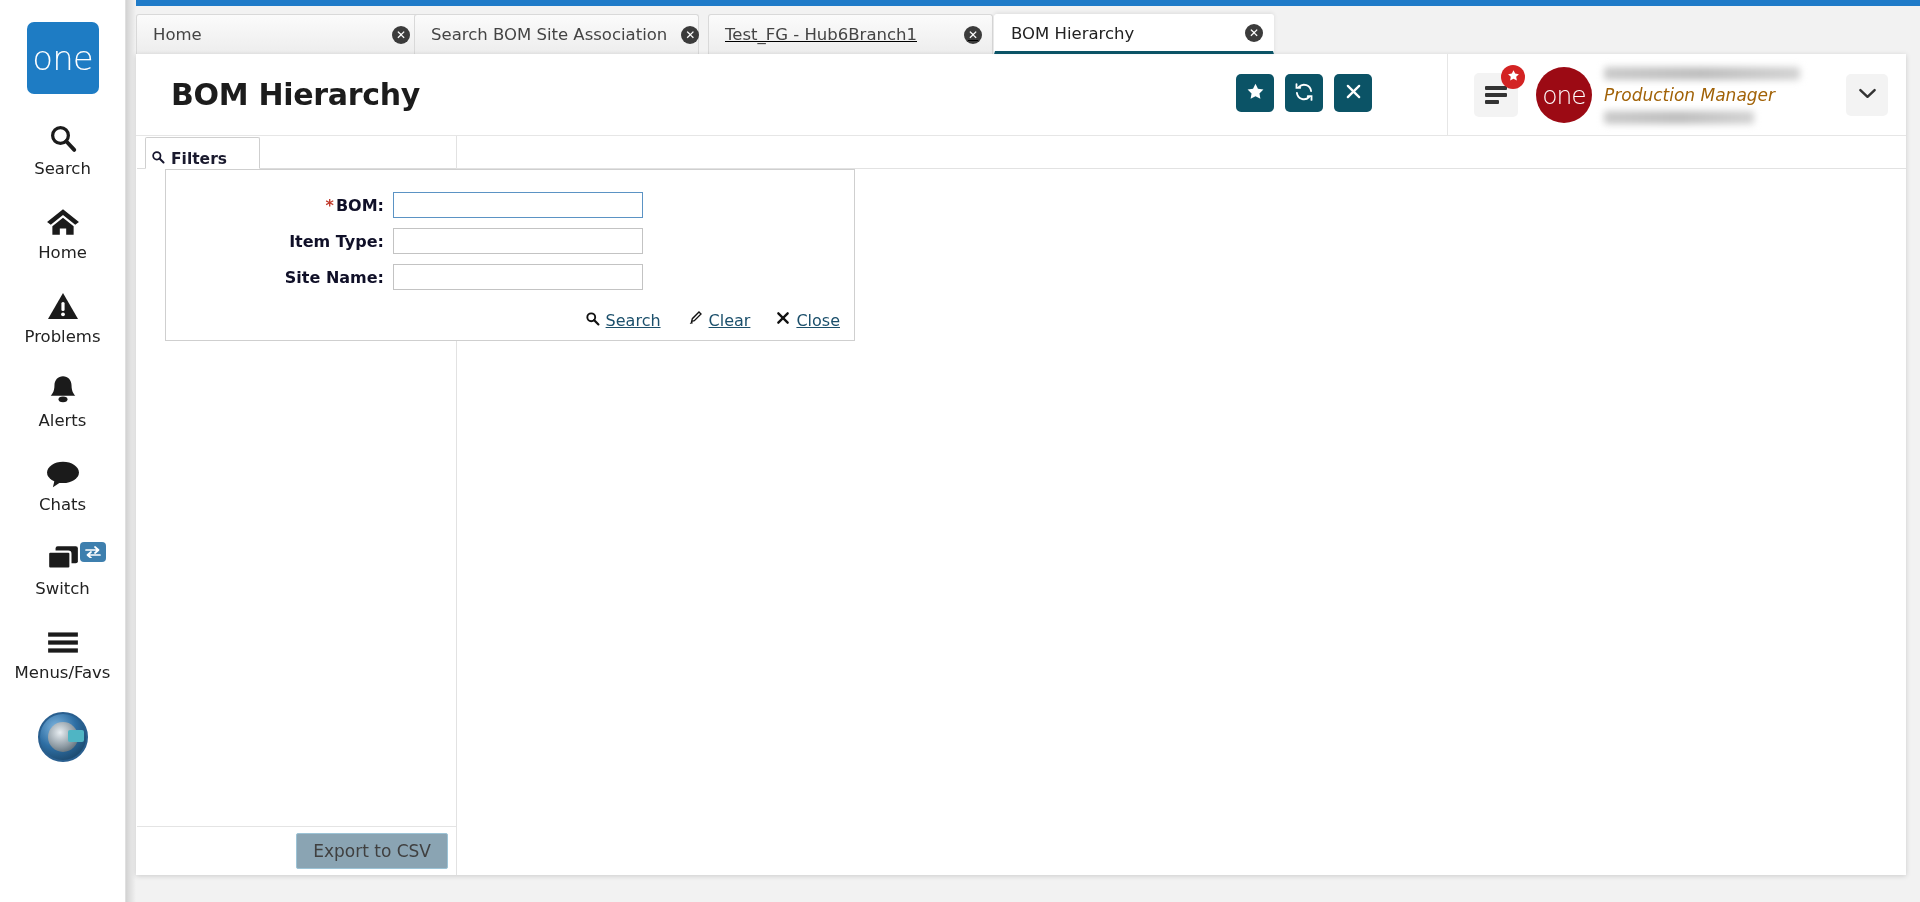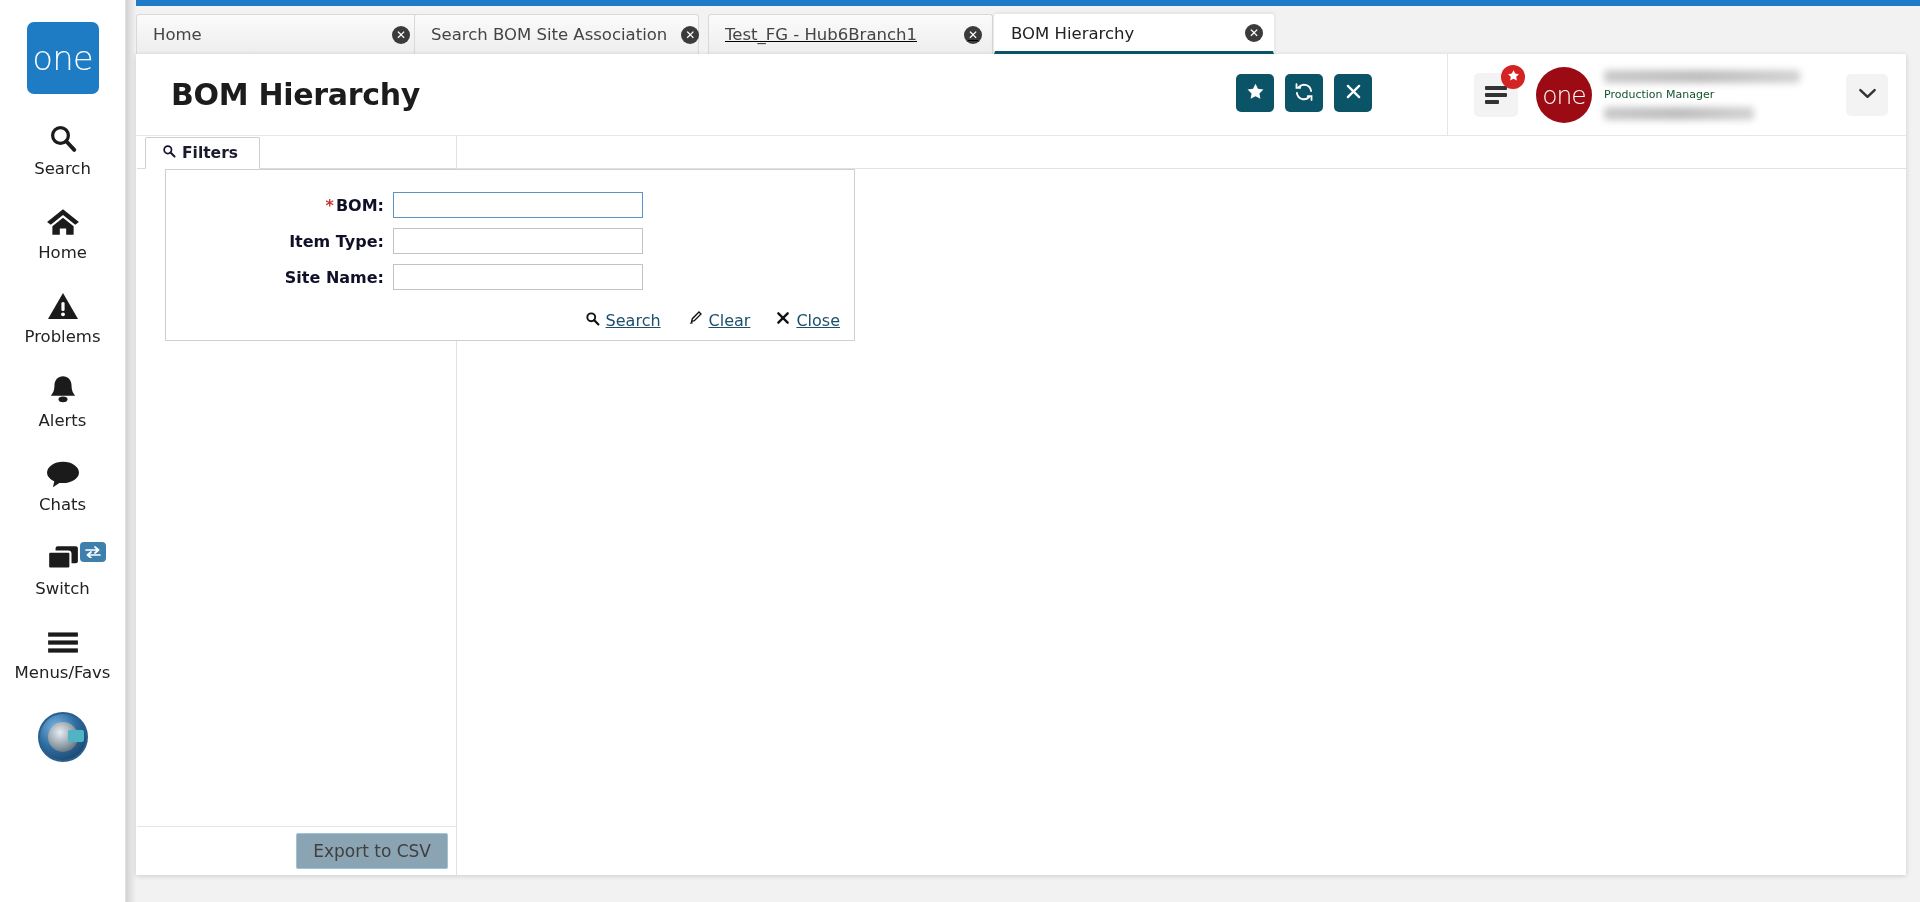--- a/index.html
+++ b/index.html
@@ -164,45 +164,45 @@
     padding-left: 18px;
   }
   .blurline {
     height: 13px; border-radius: 3px;
     background: linear-gradient(to right, #c9c9c9, #bdbdbd, #d2d2d2);
     filter: blur(3.5px);
   }
   .blurline.one { width: 196px; margin-bottom: 5px; }
   .blurline.two { width: 150px; margin-top: 6px; }
   .user-role {
-    font-size: 11px; color: #14532d; font-family: "DejaVu Sans", sans-serif;
+    font-size: 17px; color: #a16207; font-family: "DejaVu Sans", sans-serif; font-style: italic;
   }
   .caret-btn {
     width: 42px; height: 42px; border-radius: 5px; background: #f3f3f3;
     display: flex; align-items: center; justify-content: center; cursor: pointer;
     margin-left: 8px;
   }
 
   
   .body-area { position: relative; width: 100%; height: 739px; }
 
   .tree-panel {
     position: absolute; left: 1px; top: 0; width: 320px; height: 739px;
     border-right: 1px solid #e2e2e2;
     background: #fff;
   }
   .tree-tabs {
     height: 33px; position: relative; border-bottom: 1px solid #dcdcdc;
   }
   .tree-tab {
     position: absolute; left: 8px; top: 1px; height: 32px;
-    min-width: 115px; padding: 0 16px;
+    min-width: 115px; padding: 0 5px;
     border: 1px solid #cfcfcf; border-bottom: 1px solid #fff;
     background: #fff; border-radius: 2px 2px 0 0;
-    display: flex; align-items: center; gap: 6px; cursor: pointer;
+    display: flex; align-items: flex-end; gap: 6px; cursor: pointer;
   }
   .tree-tab .tl {
     font-size: 15.5px; font-weight: bold; color: #1a1a2e;
     font-family: "DejaVu Sans", sans-serif;
   }
   .tree-body { height: 657px; background: #fff; }
   .tree-footer {
     height: 48px; border-top: 1px solid #e4e4e4;
     display: flex; align-items: center; justify-content: flex-end;
     padding-right: 8px;

